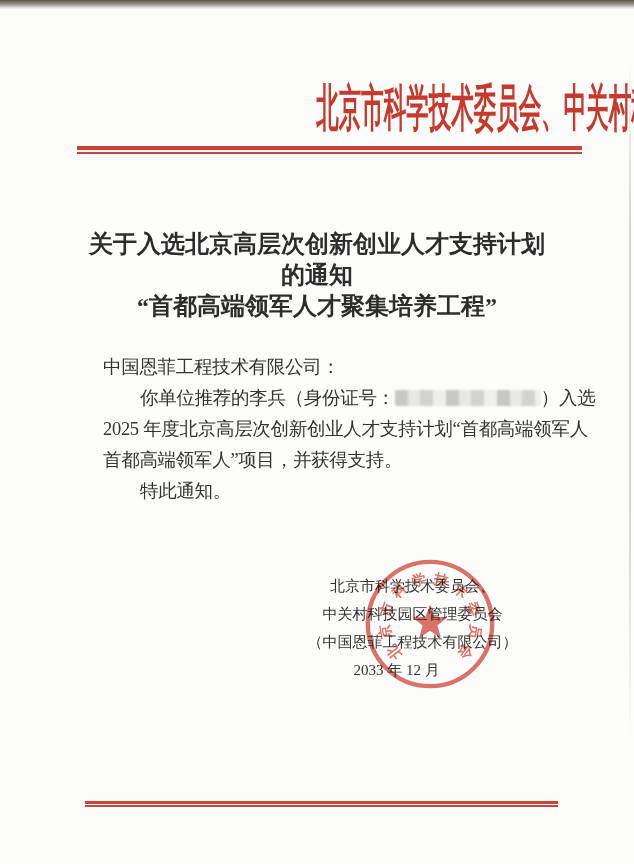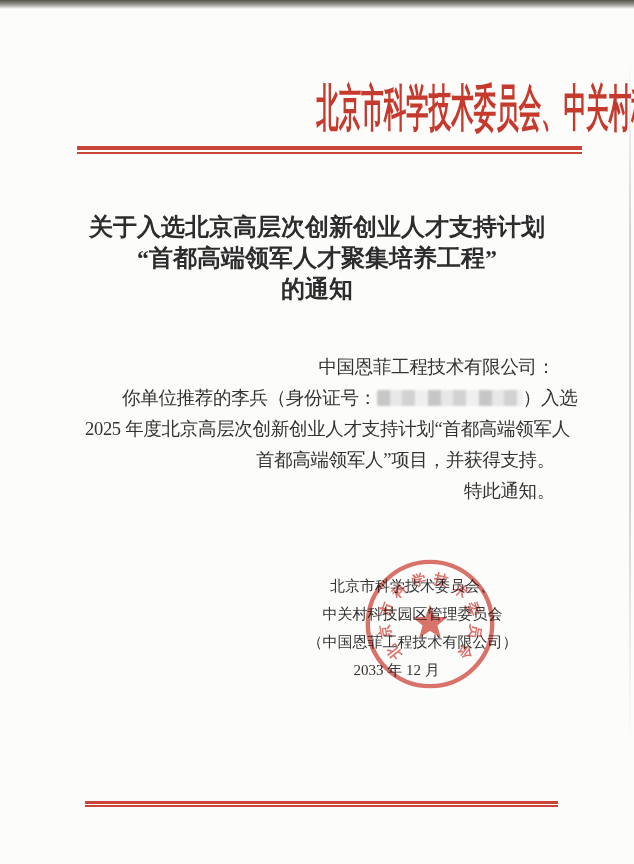--- a/index.html
+++ b/index.html
@@ -39,31 +39,30 @@
   .rule .bar1{background:#c9453a;}
   .rule .bar2{background:#c9453a;}
   .rule-top{top:146px;left:77px;width:505px;}
   .rule-top .bar1{height:4px;}
   .rule-top .bar2{height:2px;margin-top:2px;}
   .rule-bottom{top:801px;left:85px;width:473px;}
   .rule-bottom .bar1{height:2.5px;}
   .rule-bottom .bar2{height:2px;margin-top:1.5px;}
   
   .doc-title{
-    position:absolute;top:212px;left:0;right:0;
+    position:absolute;top:229px;left:0;right:0;
     text-align:center;
     font-weight:bold;color:#2c2c2c;
     font-size:24px;line-height:31px;
   }
   
   .body-text{
-    position:absolute;top:352px;left:85px;width:470px;
+    position:absolute;top:352px;left:103px;width:470px;
     font-size:18.5px;line-height:31px;color:#333333;
     letter-spacing:-0.3px;
-    text-align:right;
   }
   .body-text .line{white-space:nowrap;height:31px;}
   .indent{text-indent:2em;}
   .redact{
     display:inline-block;width:146px;height:16px;
     vertical-align:-2px;border-radius:2px;
     background:repeating-linear-gradient(90deg,#c7c7c7 0 13px,#e7e7e7 13px 25px,#d2d2d2 25px 38px,#efefef 38px 51px);
     filter:blur(1px);
   }
   
@@ -97,22 +96,22 @@
     <span>北京市科学技术委员会、中关村科技园区管理委员会</span>
   </div>
 
   <div class="rule rule-top">
     <div class="bar1"></div>
     <div class="bar2"></div>
   </div>
 
   <div class="doc-title">
     <div>关于入选北京高层次创新创业人才支持计划</div>
+    <div>的通知</div>
     <div>“首都高端领军人才聚集培养工程”</div>
-    <div>的通知</div>
   </div>
 
   <div class="body-text">
     <div class="line">中国恩菲工程技术有限公司：</div>
     <div class="line indent"><span>你单位推荐的李兵（身份证号：</span><span class="redact"></span><span>）入选</span></div>
     <div class="line">2025 年度北京高层次创新创业人才支持计划“首都高端领军人</div>
     <div class="line">首都高端领军人”项目，并获得支持。</div>
     <div class="line indent">特此通知。</div>
   </div>
 

